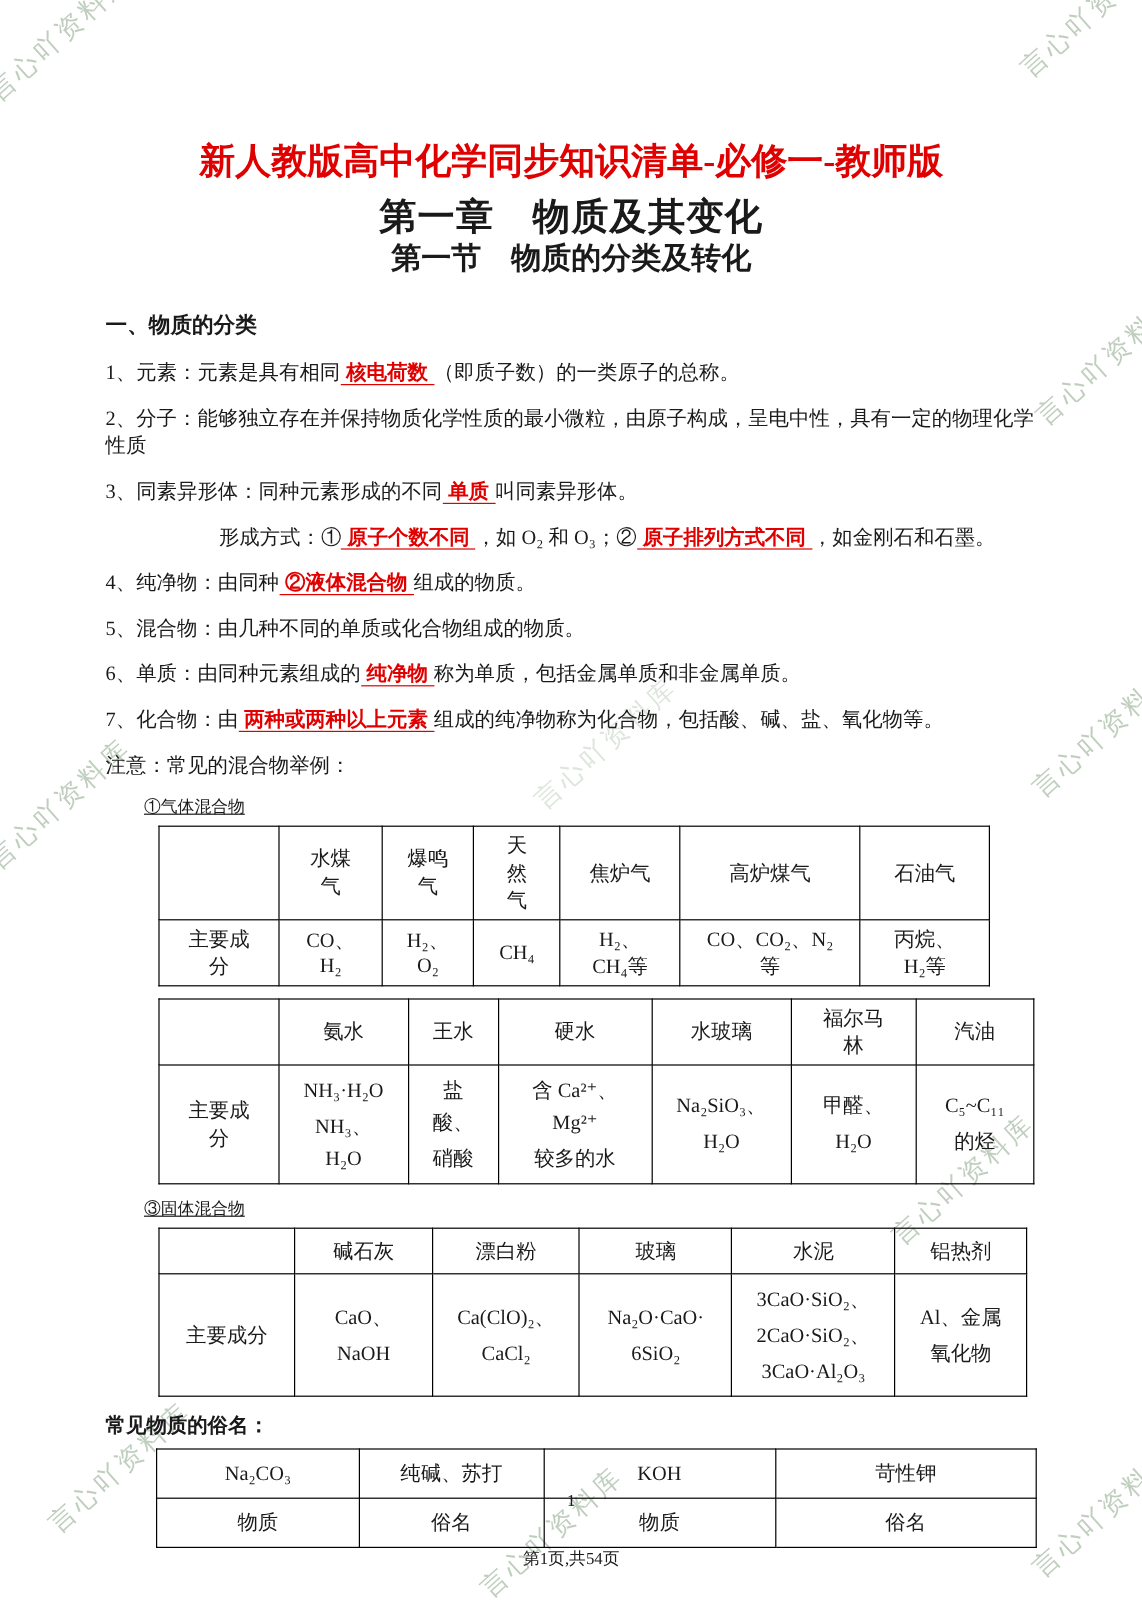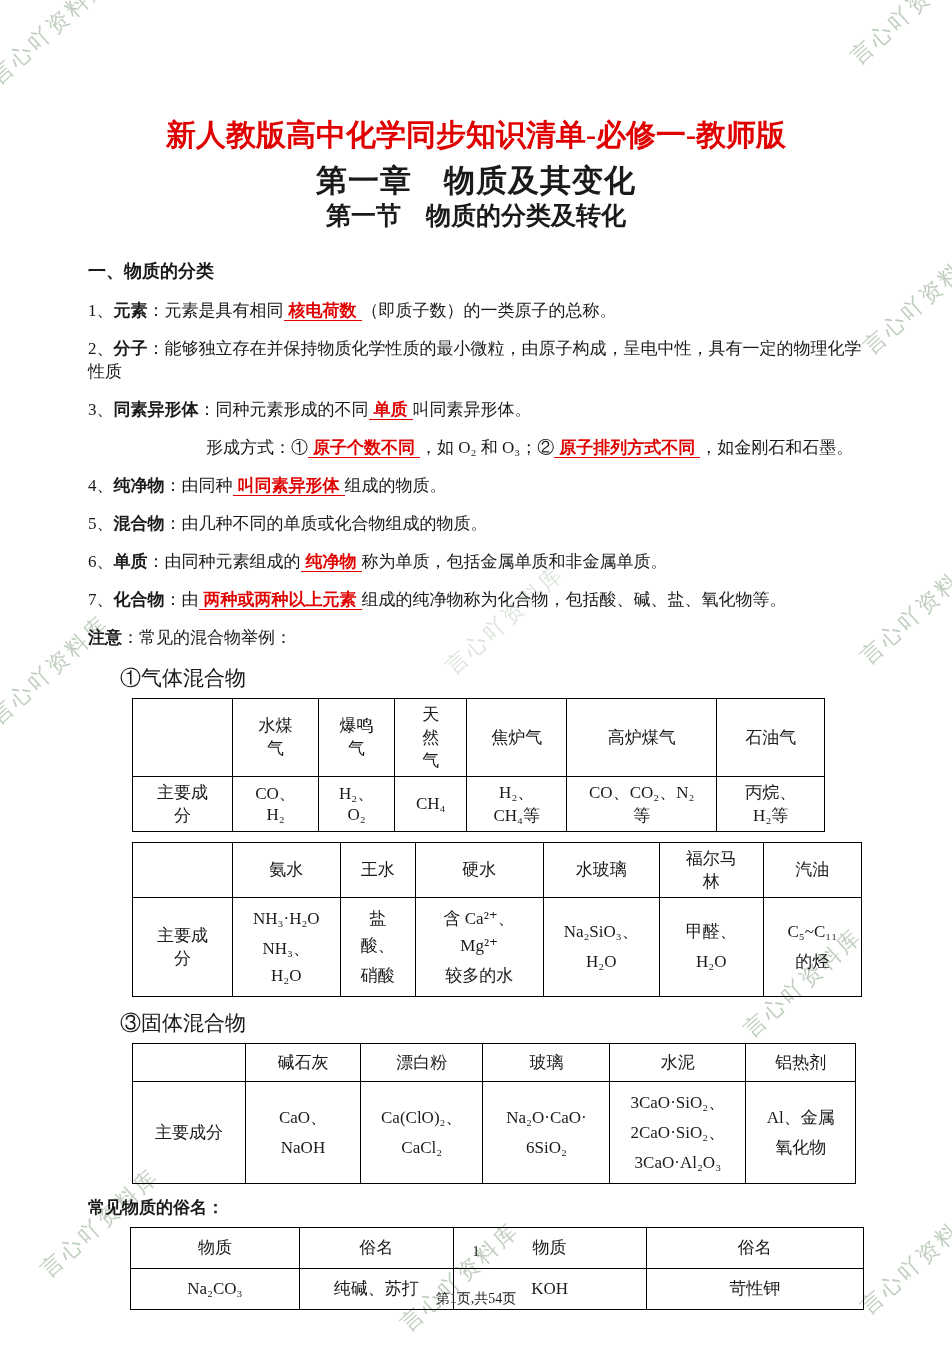--- a/index.html
+++ b/index.html
@@ -20,24 +20,24 @@
     transform:rotate(-42deg);
   }
   .wm.faint { opacity:.45; }
   
   .doc { position:relative; z-index:1; padding:116px 88px 0 88px; }
   .title { text-align:center; color:var(--red,#e00000); font-size:30px; font-weight:bold; line-height:1.25; margin-bottom:8px; }
   .chapter { text-align:center; font-size:31px; font-weight:bold; line-height:1.25; letter-spacing:1px; }
   .section-title { text-align:center; font-size:25px; font-weight:bold; line-height:1.3; margin-bottom:26px; }
   .h-main { font-size:18px; font-weight:bold; margin-bottom:16px; }
   .item { font-size:17px; line-height:23px; margin-bottom:15px; }
-  .indent { margin-left:118px; }
-  .b { font-weight:bold; }
+  .indent { margin-left:60px;text-align:center; }
+  .b { font-weight:normal; }
   .r { color:var(--red,#e00000); font-weight:bold; border-bottom:1px solid var(--red,#e00000); padding:0 5px; }
-  .tbl-label { font-size:21px; margin:0 0 6px 32px; }
+  .tbl-label { font-size:14px; margin:0 0 6px 32px;text-decoration:underline; }
   table.tbl { border-collapse:collapse; margin-left:44px; table-layout:fixed; font-size:17px; text-align:center; }
   .tbl th, .tbl td { border:1px solid #000; font-weight:normal; vertical-align:middle; padding:4px 20px; }
   table.gas th, table.gas td { height:38px; }
   table.gas { margin-bottom:10px; }
   table.liquid th { height:36px; }
   table.liquid { margin-bottom:12px; }
   table.solid th { height:38px; }
   table.solid { margin-bottom:12px; }
   .ln { line-height:27px; margin:3px 0; }
   .alias-heading { font-size:17px; font-weight:bold; margin:2px 0 8px 0;font-family:Liberation Mono, monospace; }
@@ -67,21 +67,21 @@
     <div class="title">新人教版高中化学同步知识清单-必修一-教师版</div>
     <div class="chapter">第一章　物质及其变化</div>
     <div class="section-title">第一节　物质的分类及转化</div>
 
     <div class="h-main">一、物质的分类</div>
 
     <div class="item"><span>1、</span><span class="b">元素</span><span>：元素是具有相同</span><span class="r">核电荷数</span><span>（即质子数）的一类原子的总称。</span></div>
     <div class="item"><span>2、</span><span class="b">分子</span><span>：能够独立存在并保持物质化学性质的最小微粒，由原子构成，呈电中性，具有一定的物理化学性质</span></div>
     <div class="item"><span>3、</span><span class="b">同素异形体</span><span>：同种元素形成的不同</span><span class="r">单质</span><span>叫同素异形体。</span></div>
     <div class="item indent"><span>形成方式：①</span><span class="r">原子个数不同</span><span>，如 O₂ 和 O₃；②</span><span class="r">原子排列方式不同</span><span>，如金刚石和石墨。</span></div>
-    <div class="item"><span>4、</span><span class="b">纯净物</span><span>：由同种</span><span class="r">叫同素异形体</span><span>组成的物质。</span></div>
+    <div class="item"><span>4、</span><span class="b">纯净物</span><span>：由同种</span><span class="r">②液体混合物</span><span>组成的物质。</span></div>
     <div class="item"><span>5、</span><span class="b">混合物</span><span>：由几种不同的单质或化合物组成的物质。</span></div>
     <div class="item"><span>6、</span><span class="b">单质</span><span>：由同种元素组成的</span><span class="r">纯净物</span><span>称为单质，包括金属单质和非金属单质。</span></div>
     <div class="item"><span>7、</span><span class="b">化合物</span><span>：由</span><span class="r">两种或两种以上元素</span><span>组成的纯净物称为化合物，包括酸、碱、盐、氧化物等。</span></div>
     <div class="item"><span class="b">注意</span><span>：常见的混合物举例：</span></div>
 
     <div class="tbl-label">①气体混合物</div>
     <table class="tbl gas">
       <colgroup>
         <col style="width:100px">
           <col style="width:86px">
@@ -212,31 +212,31 @@
     <div class="alias-heading">常见物质的俗名：</div>
     <table class="tbl aliases">
       <colgroup>
         <col style="width:170px">
           <col style="width:155px">
           <col style="width:195px">
           <col style="width:220px">
       </colgroup>
       <tbody>
           <tr>
+        <td>Na₂CO₃</td>
+        <td>纯碱、苏打</td>
+        <td>KOH</td>
+        <td>苛性钾</td>
+      </tr>
+      <tr>
         <th>物质</th>
         <th>俗名</th>
         <th>物质</th>
         <th>俗名</th>
       </tr>
-      <tr>
-        <td>Na₂CO₃</td>
-        <td>纯碱、苏打</td>
-        <td>KOH</td>
-        <td>苛性钾</td>
-      </tr>
     </tbody>
       </table>
 
   </div>
 
   <div class="page-number">1</div>
   <div class="page-footer">第1页,共54页</div>
 
 </div>
 

